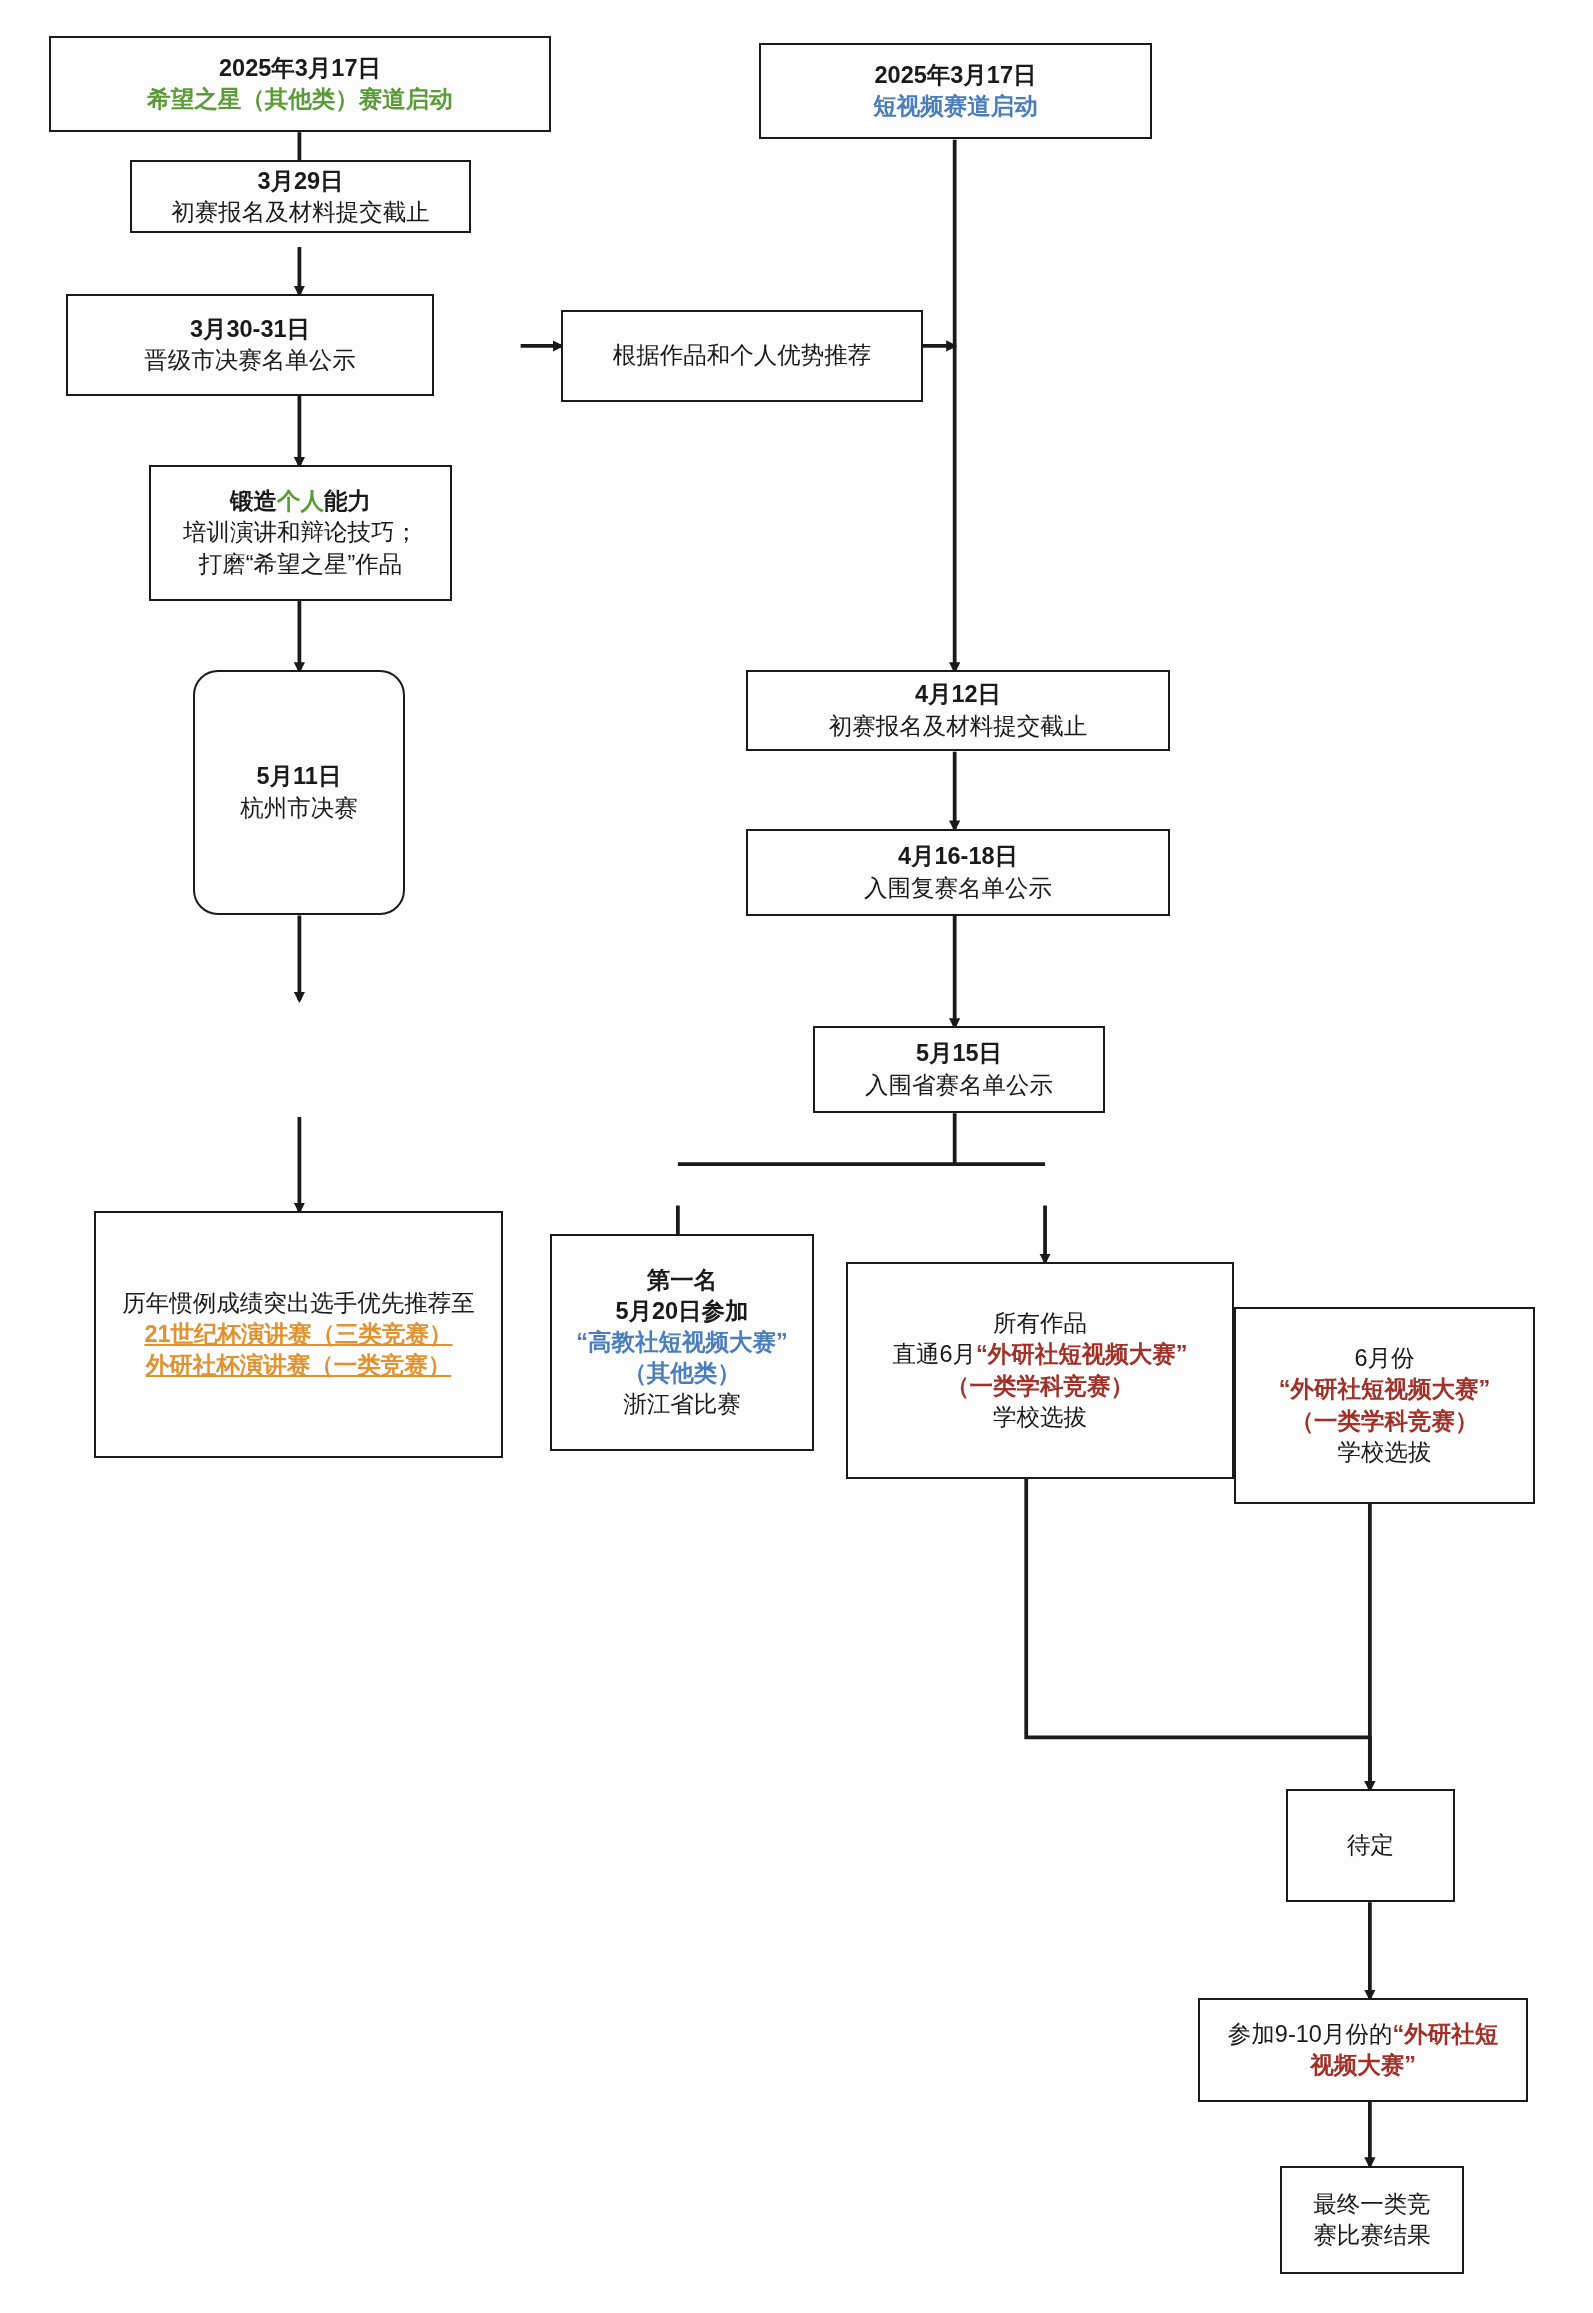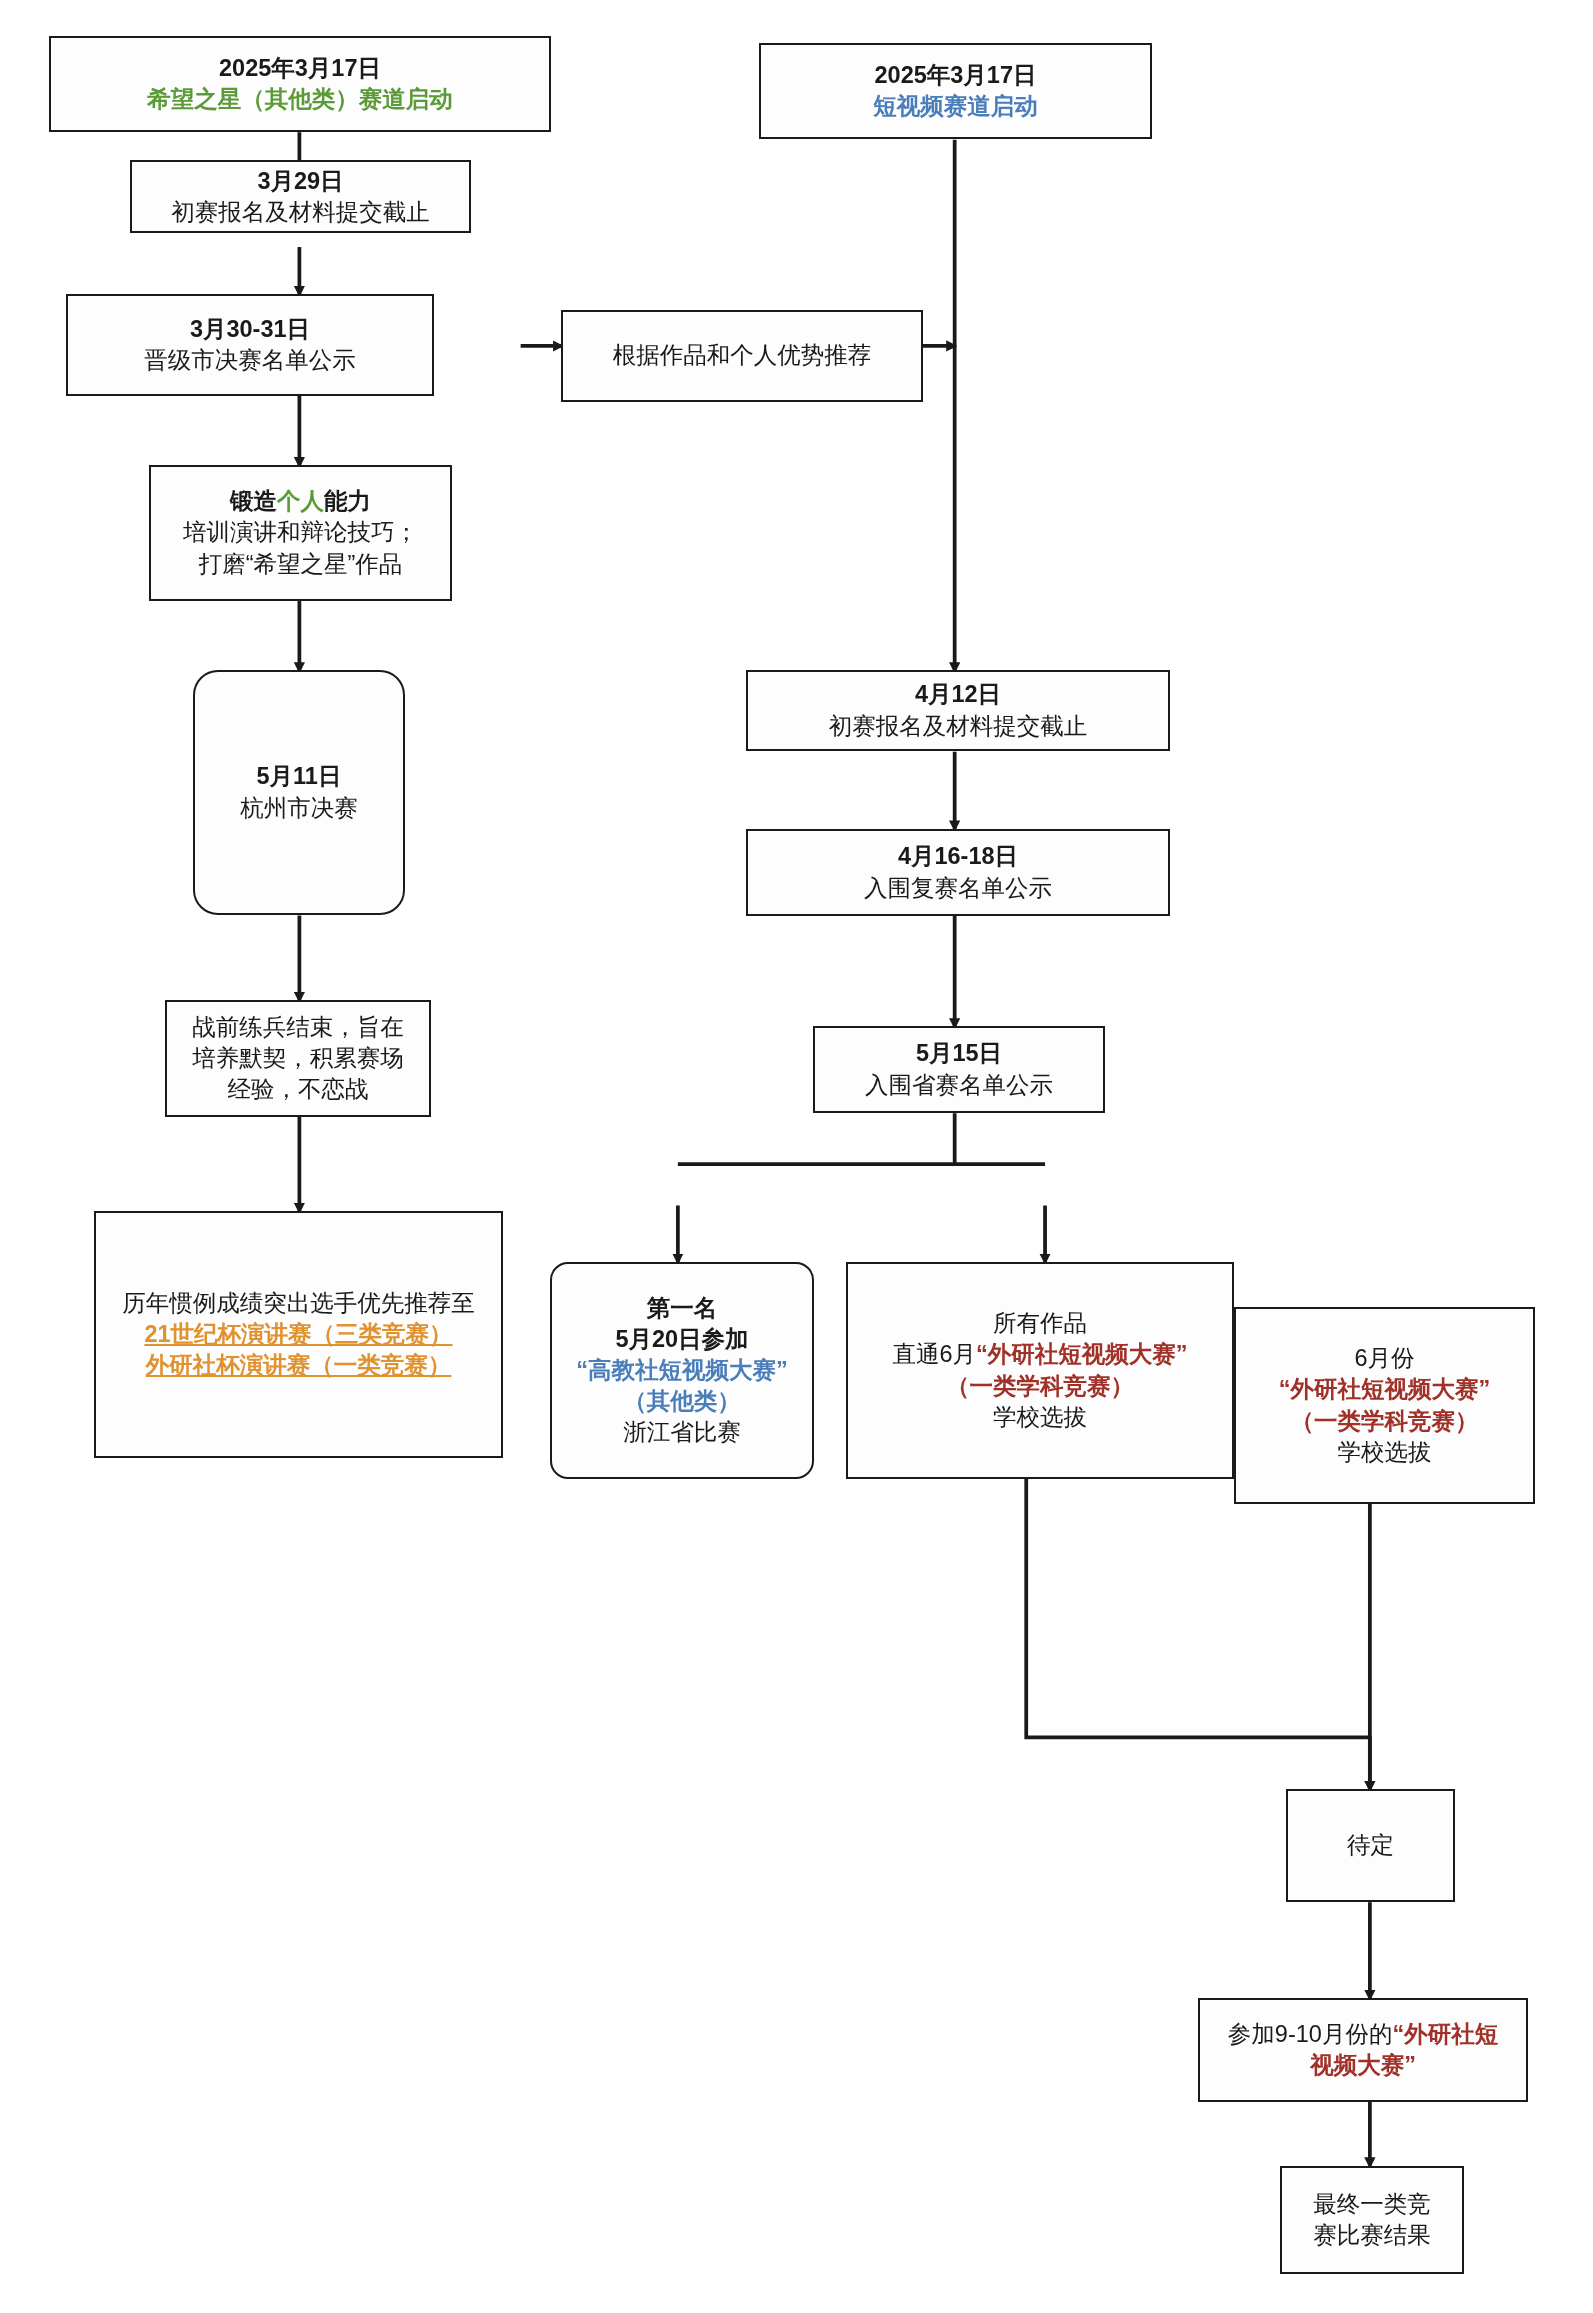--- a/index.html
+++ b/index.html
@@ -105,25 +105,20 @@
     <span class="ln b"><span>锻造</span><span class="green">个人</span><span>能力</span></span>
     <span class="ln">培训演讲和辩论技巧；</span>
     <span class="ln">打磨“希望之星”作品</span>
   </div>
 
   <div class="node" style="left:193px;top:670px;width:212px;height:245px;border-radius:25px;">
     <span class="ln b">5月11日</span>
     <span class="ln">杭州市决赛</span>
   </div>
 
-  <div class="node" style="left:165px;top:1000px;width:266px;height:117px;">
-    <span class="ln">战前练兵结束，旨在</span>
-    <span class="ln">培养默契，积累赛场</span>
-    <span class="ln">经验，不恋战</span>
-  </div>
 
   <div class="node" style="left:94px;top:1211px;width:409px;height:247px;">
     <span class="ln">历年惯例成绩突出选手优先推荐至</span>
     <span class="ln b orange">21世纪杯演讲赛（三类竞赛）</span>
     <span class="ln b orange">外研社杯演讲赛（一类竞赛）</span>
   </div>
 
   <div class="node" style="left:759px;top:43px;width:393px;height:96px;">
     <span class="ln b">2025年3月17日</span>
     <span class="ln b blue">短视频赛道启动</span>
@@ -137,21 +132,21 @@
   <div class="node" style="left:746px;top:829px;width:424px;height:87px;">
     <span class="ln b">4月16-18日</span>
     <span class="ln">入围复赛名单公示</span>
   </div>
 
   <div class="node" style="left:813px;top:1026px;width:292px;height:87px;">
     <span class="ln b">5月15日</span>
     <span class="ln">入围省赛名单公示</span>
   </div>
 
-  <div class="node" style="left:550px;top:1262px;width:264px;height:217px;border-radius:18px;">
+  <div class="node" style="left:550px;top:1234px;width:264px;height:217px;">
     <span class="ln b">第一名</span>
     <span class="ln b">5月20日参加</span>
     <span class="ln b blue">“高教社短视频大赛”</span>
     <span class="ln b blue">（其他类）</span>
     <span class="ln">浙江省比赛</span>
   </div>
 
   <div class="node" style="left:846px;top:1262px;width:388px;height:217px;">
     <span class="ln">所有作品</span>
     <span class="ln"><span>直通6月</span><span class="b maroon">“外研社短视频大赛”</span></span>

